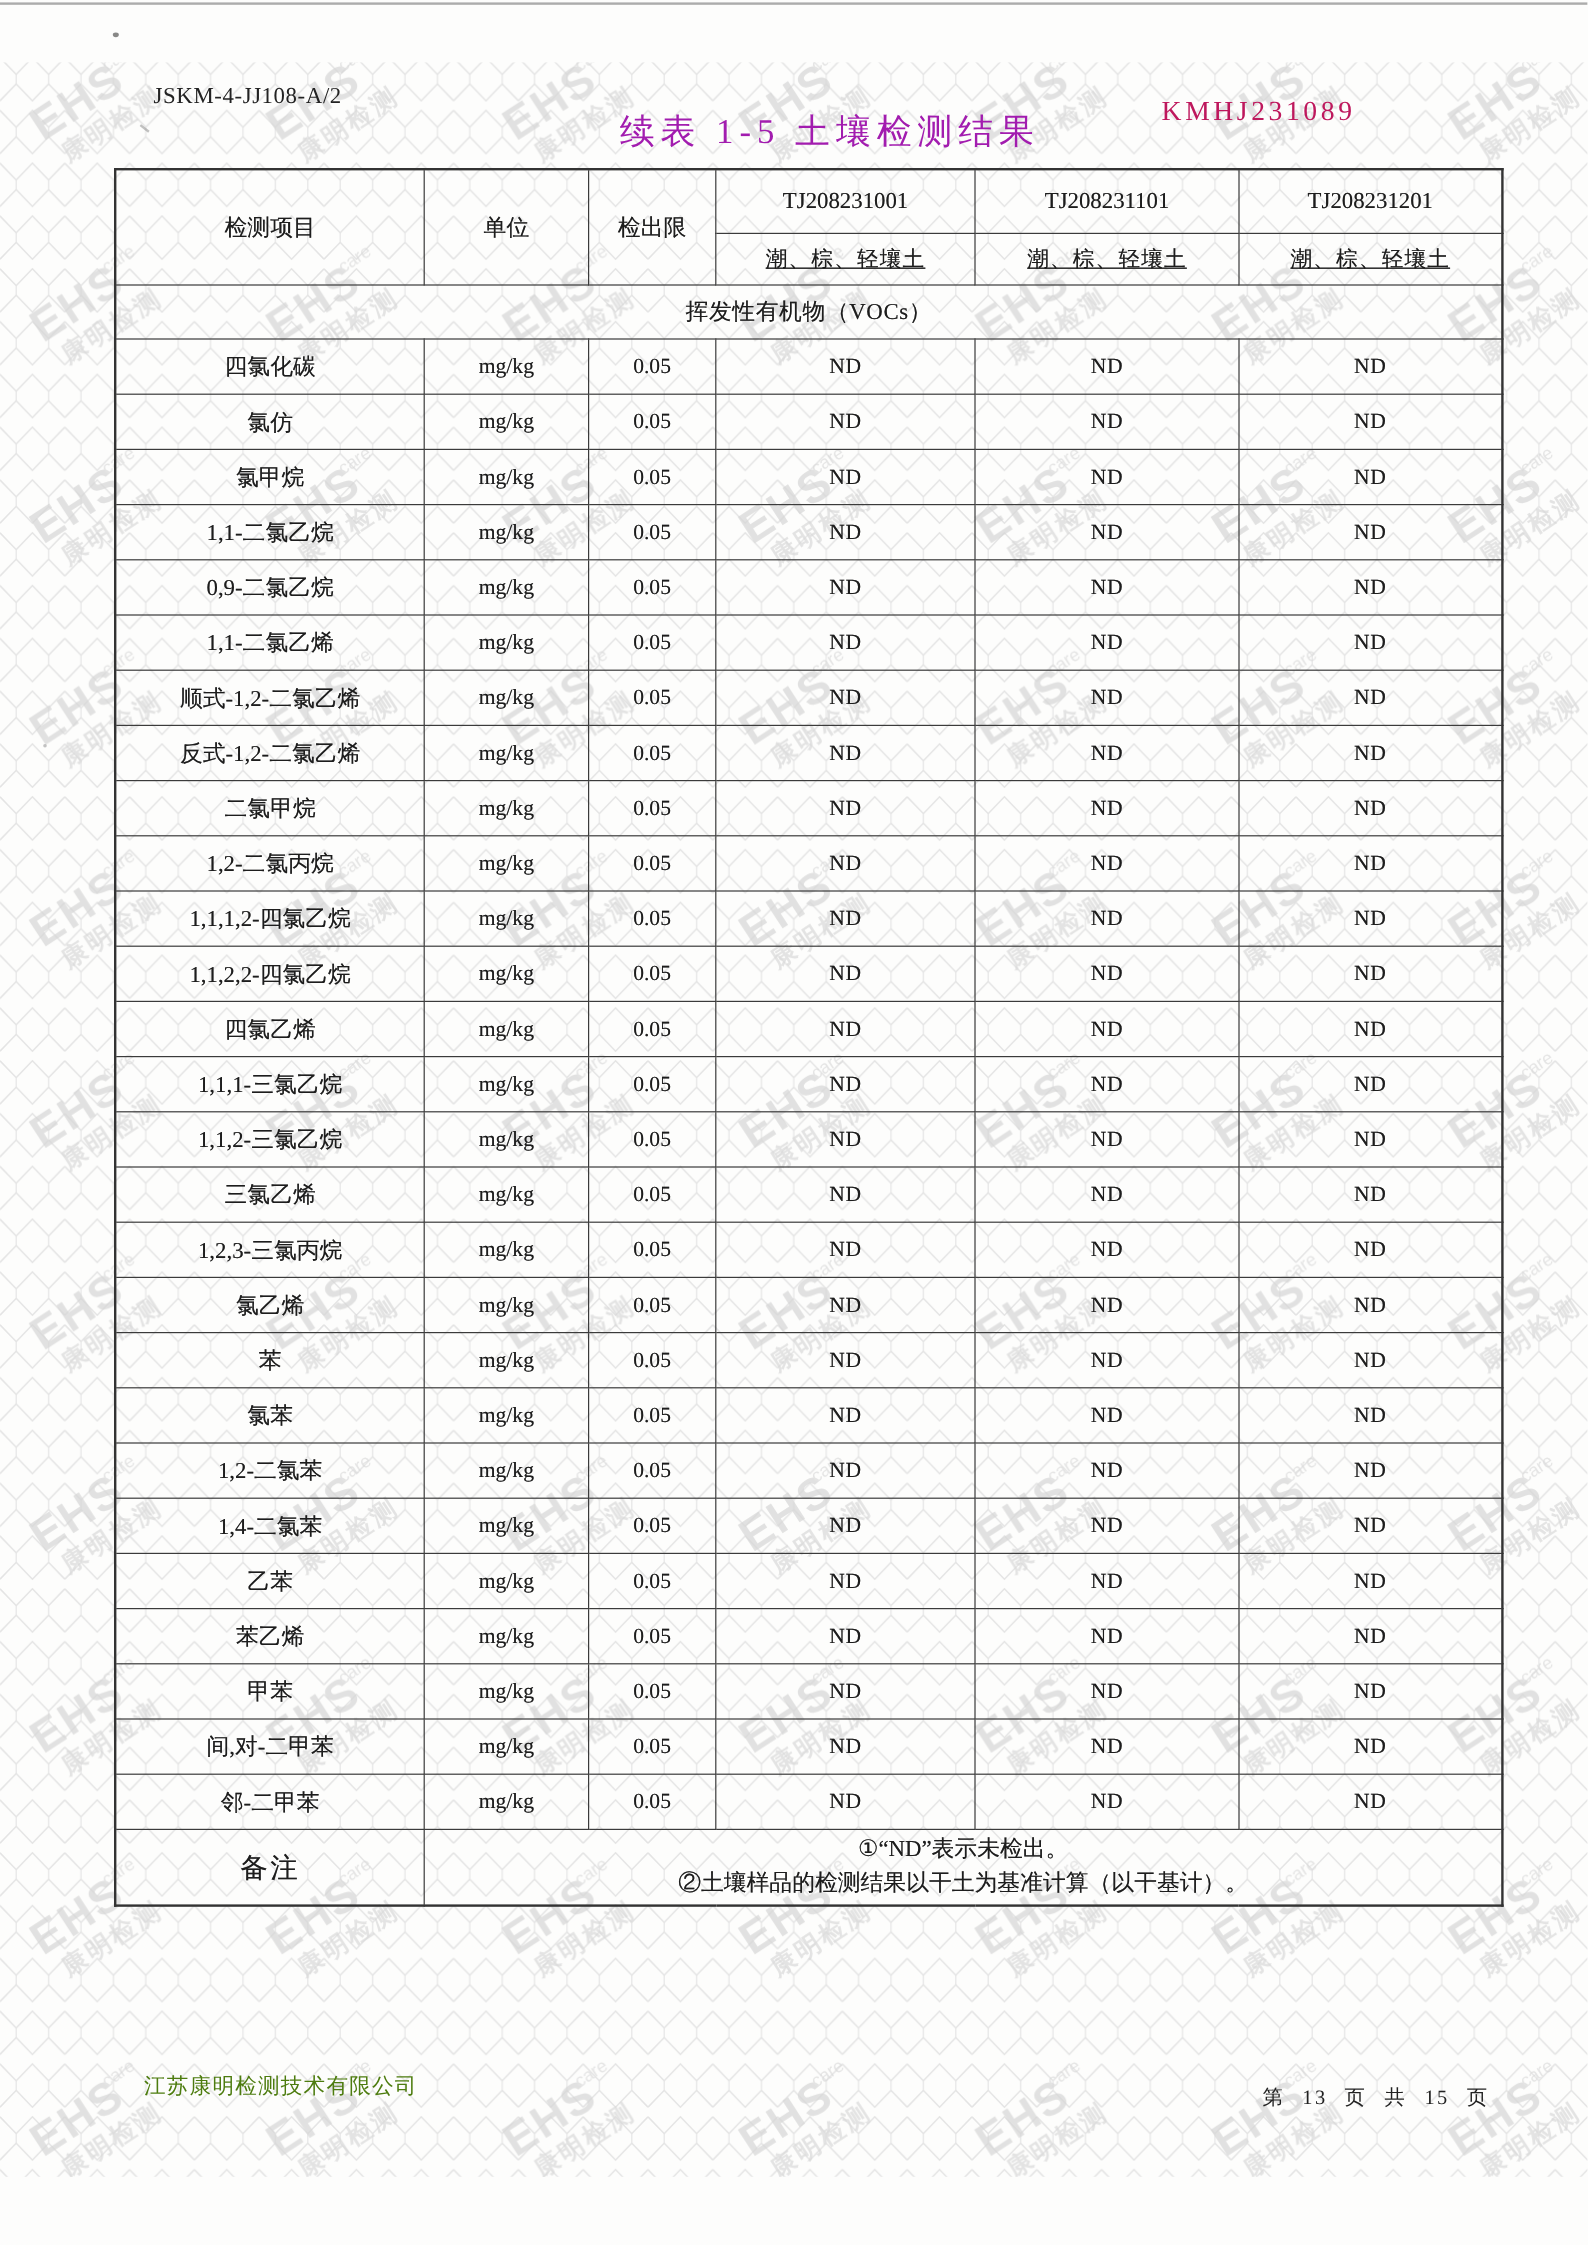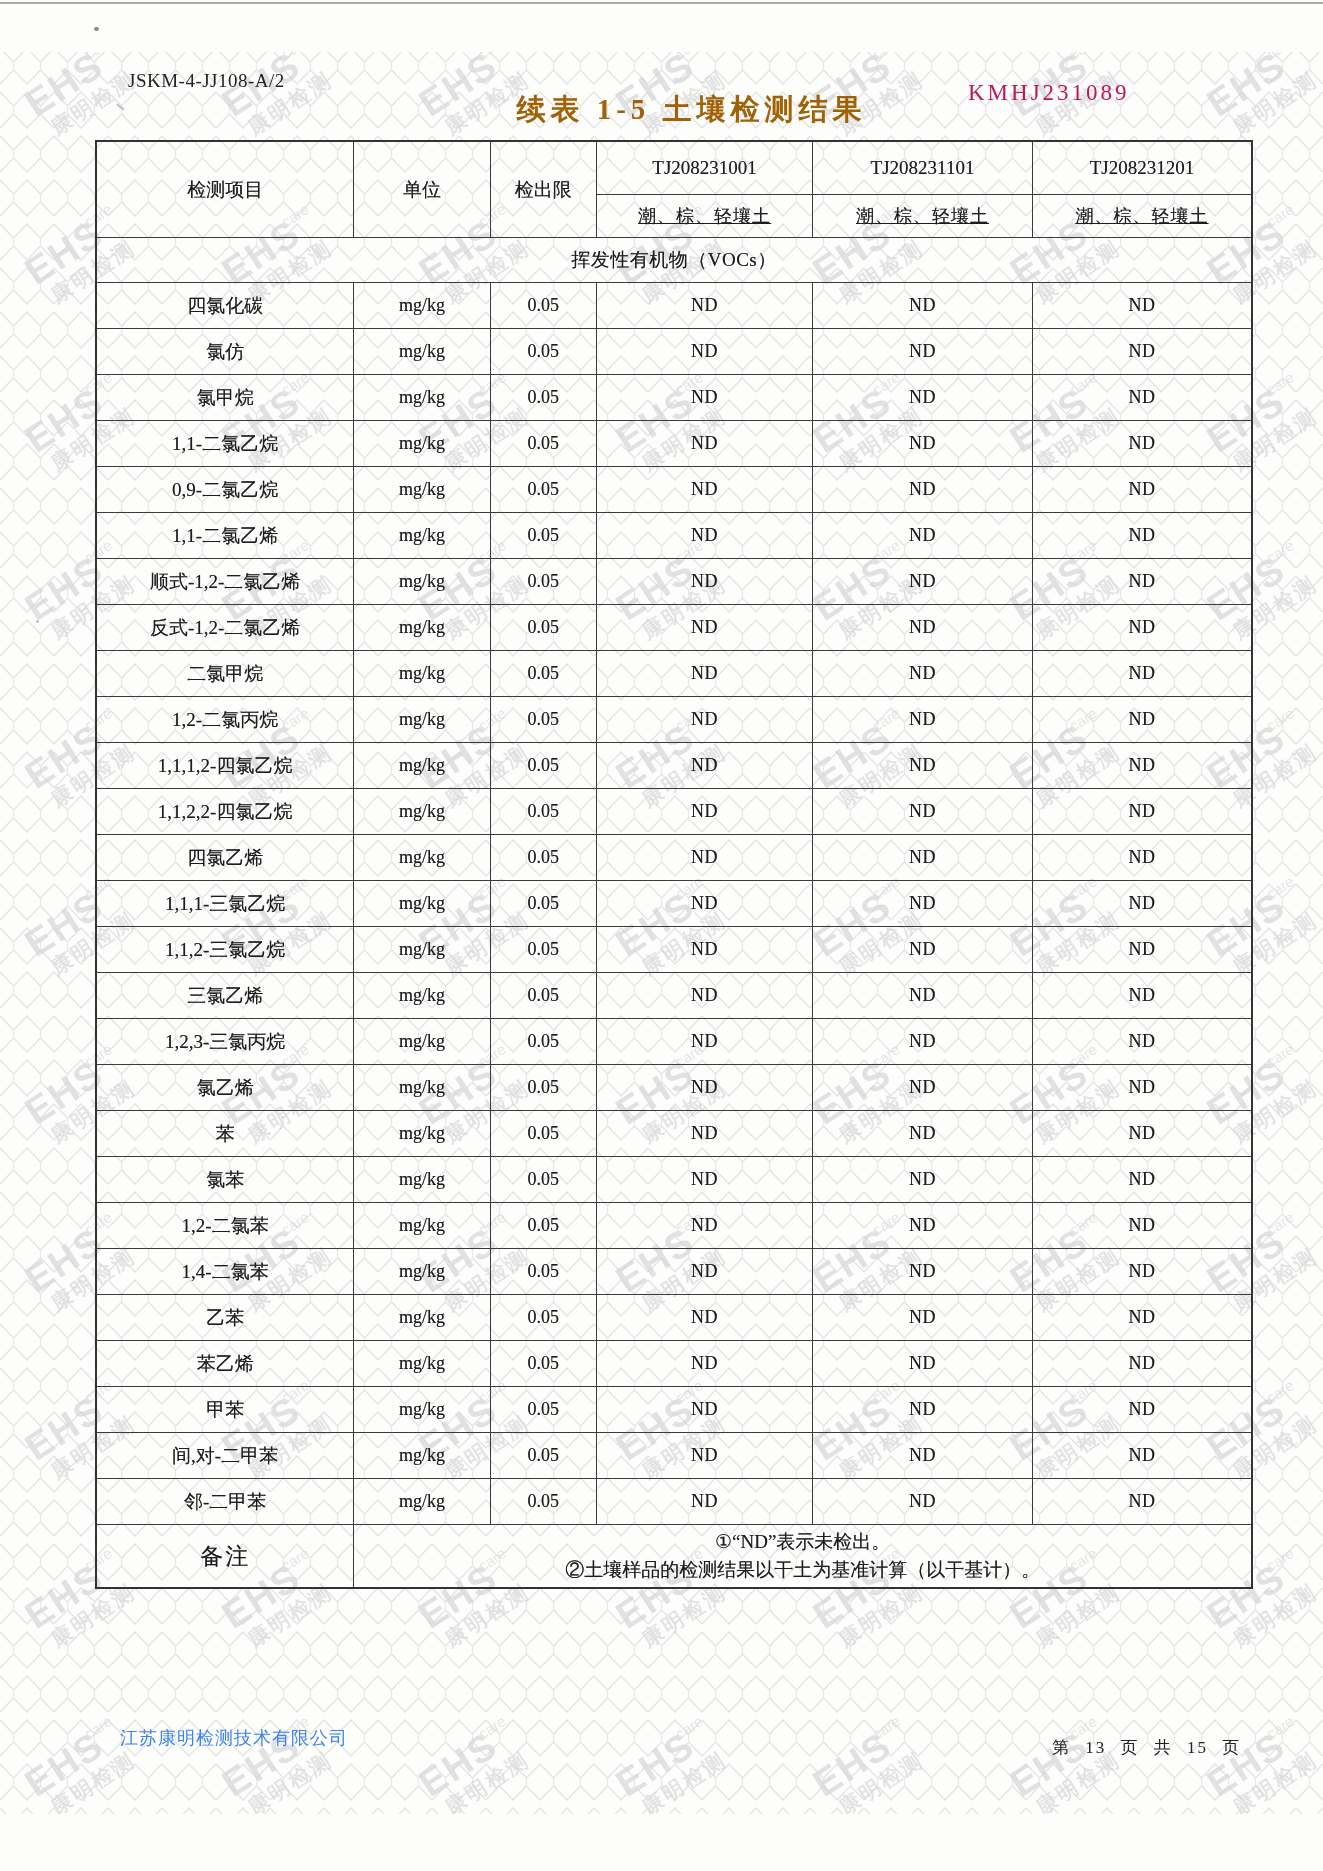--- a/index.html
+++ b/index.html
@@ -7,22 +7,22 @@
     width:1323px;height:1871px;position:relative;overflow:hidden;
     background:#fdfdfc;color:#1e1e1e;
     font-family:"Liberation Serif","DejaVu Serif",serif;
   }
   .bg-svg{position:absolute;left:0;top:0;z-index:0;}
   .content{position:absolute;left:0;top:0;width:1323px;height:1871px;z-index:1;}
   .abs{position:absolute;}
   .doc-code{left:128px;top:70px;font-size:19px;letter-spacing:0.5px;color:#232323;}
   .report-no{left:968px;top:80px;font-size:23px;letter-spacing:3px;color:#be185d;}
   .page-title{left:60px;top:90px;width:1263px;text-align:center;
-    font-size:29px;font-weight:bold;letter-spacing:5px;color:#a16207;}
-  .footer-company{left:120px;top:1726px;font-size:18px;letter-spacing:1px;color:#3b82f6;}
+    font-size:29px;font-weight:normal;letter-spacing:5px;color:#a21caf;}
+  .footer-company{left:120px;top:1726px;font-size:18px;letter-spacing:1px;color:#4d7c0f;}
   .footer-page{left:1032px;top:1736px;font-size:17px;letter-spacing:2px;word-spacing:8px;color:#222;margin-left:20px;}
 
   table.results{
     position:absolute;left:95px;top:140px;width:1158px;
     border-collapse:collapse;table-layout:fixed;
     border:2.5px solid #333;
   }
   table.results th,table.results td{
     border:1.6px solid #3b3b3b;
     font-weight:normal;text-align:center;vertical-align:middle;

